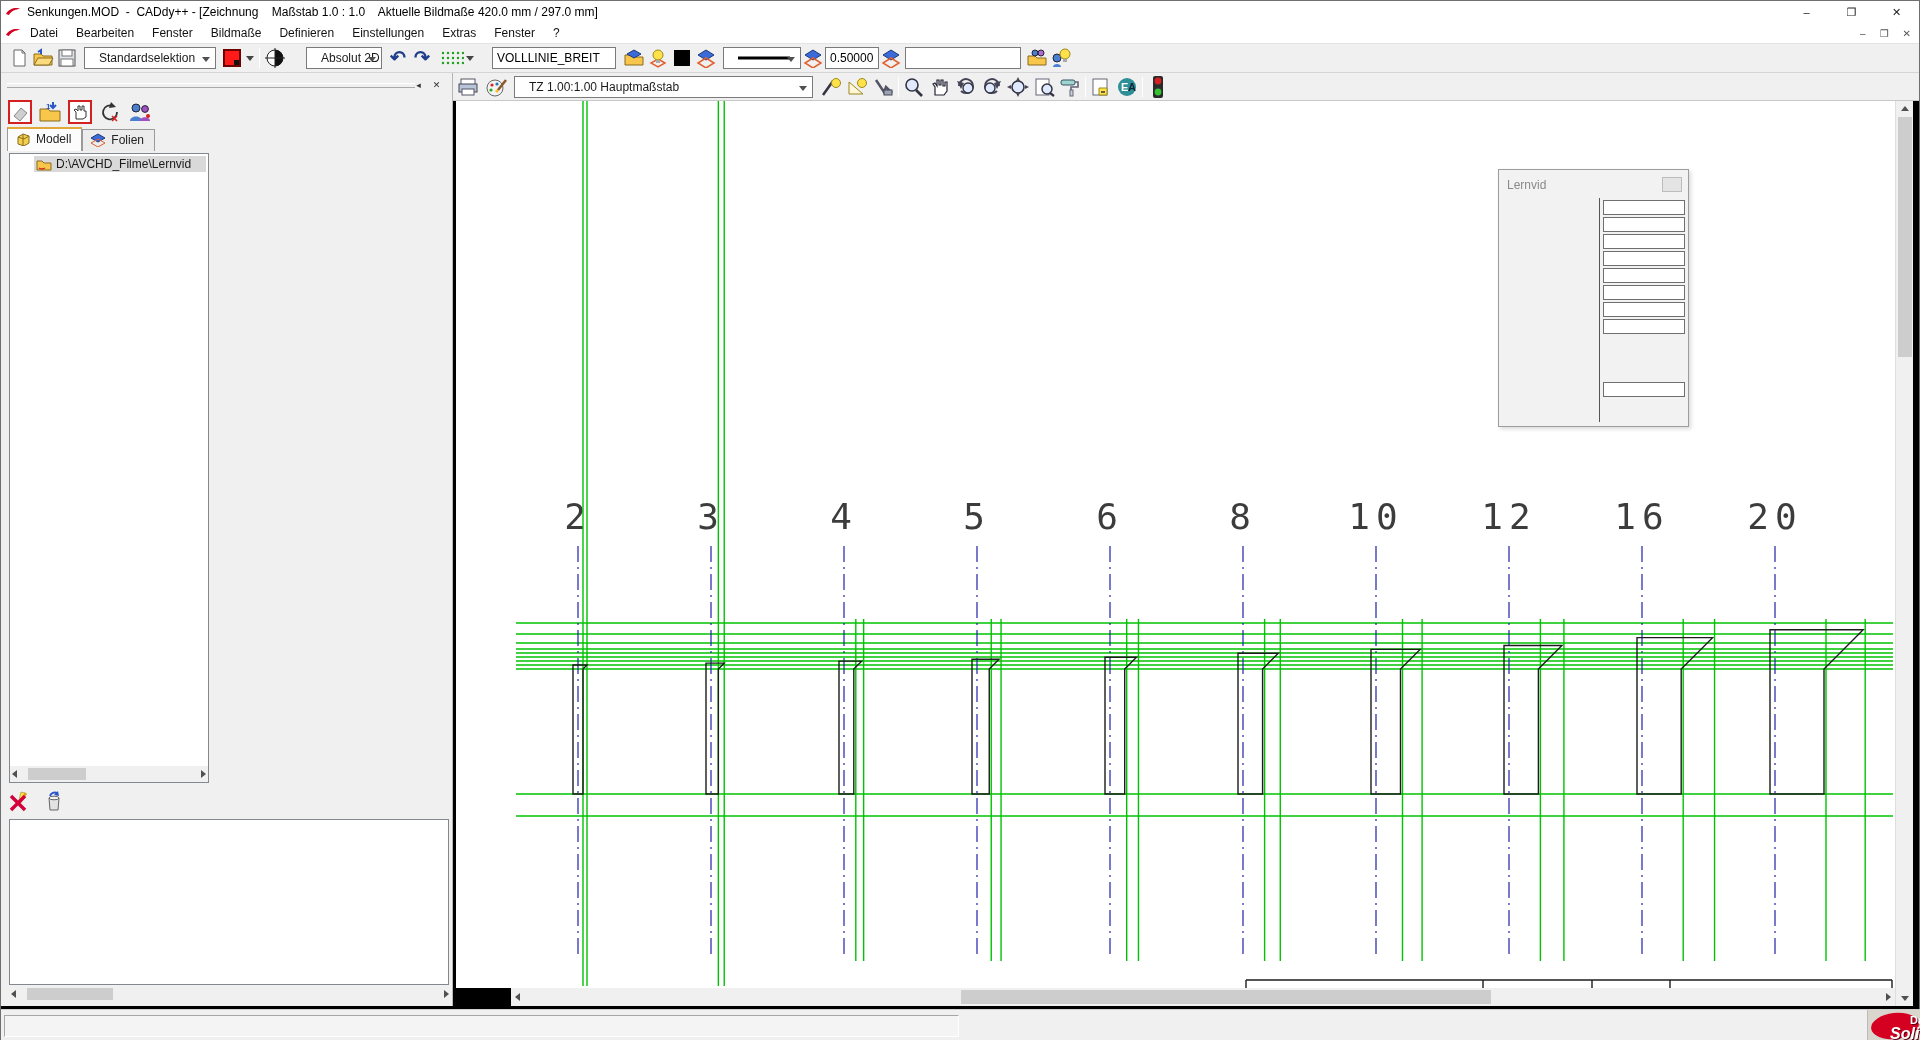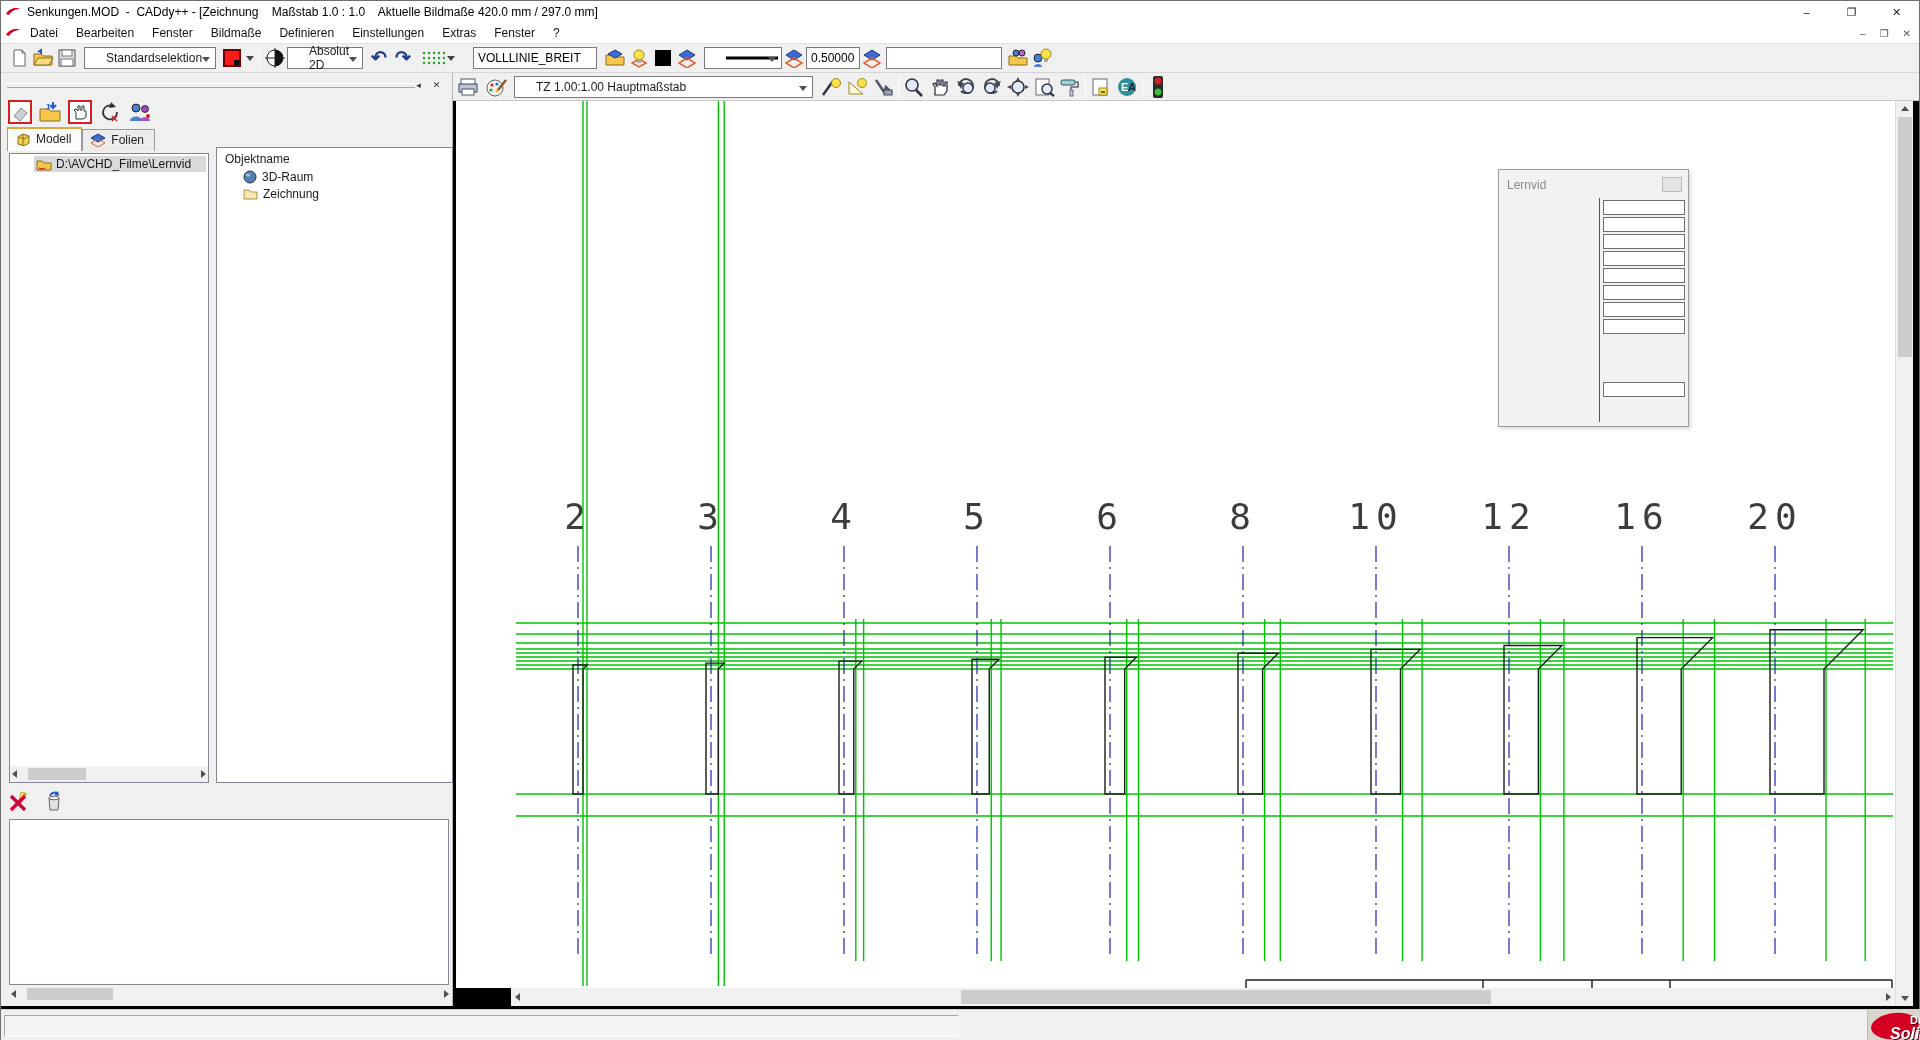--- a/index.html
+++ b/index.html
@@ -24,21 +24,21 @@
     align-items:center; color:#555; font-size:10px; }
 
   
   .toolbar1 { position:absolute; left:0; top:42px; width:100%; height:30px; background:#f0f0f0;
     border-top:1px solid #e3e3e3; border-bottom:1px solid #d5d5d5; display:flex; align-items:center; padding-left:6px; }
   .toolbar2 { position:absolute; left:0; top:72px; width:100%; height:28px; background:#f0f0f0;
     border-bottom:1px solid #c8c8c8; display:flex; align-items:center; }
   .tb-icon { width:24px; height:24px; display:flex; align-items:center; justify-content:center; flex:none; }
   .tb-sep { width:1px; height:20px; background:#c0c0c0; border-right:1px solid #fff; margin:0 3px; flex:none; }
   .combo { height:22px; background:#fff; border:1px solid #7a7a7a; display:flex; align-items:center;
-    padding-left:21px; position:relative; flex:none; }
+    padding-left:14px; position:relative; flex:none; }
   .combo .arr { position:absolute; right:5px; top:9px; width:0; height:0;
     border-left:4px solid transparent; border-right:4px solid transparent; border-top:5px solid #505050; }
   .tb-field { height:22px; border:1px solid #7a7a7a; background:#fff; font-family:"Liberation Sans",sans-serif;
     font-size:12px; padding:0 4px; flex:none; }
   .drop-arr { width:12px; height:22px; display:flex; align-items:center; justify-content:center; flex:none; }
   .drop-arr i { width:0;height:0;border-left:4px solid transparent;border-right:4px solid transparent;border-top:5px solid #444; }
   .undo-glyph { font-size:19px; font-weight:bold; color:#1f3d8a; line-height:20px; }
 
   
   .sidebar { position:absolute; left:0; top:72px; width:452px; height:933px; background:#f0f0f0;
@@ -181,21 +181,21 @@
       </span>
     <div class="tb-sep"></div>
     <span class="tb-icon">
       <svg width="20" height="20">
           <circle cx="10" cy="10" r="8" fill="#fff" stroke="#222"></circle>
           <path d="M10 2 a8 8 0 0 1 0 16 z" fill="#111"></path>
           <line x1="10" y1="0" x2="10" y2="20" stroke="#222"></line>
           <line x1="0" y1="10" x2="20" y2="10" stroke="#222"></line>
         </svg>
     </span>
-    <div class="combo" style="width:76px; margin-left:0">
+    <div class="combo" style="width:76px; margin-left:19px">
       <span>Absolut 2D</span>
         <span class="arr"></span>
     </div>
     <span class="tb-icon" style="margin-left:4px">
         <span class="undo-glyph">↶</span>
       </span>
     <span class="tb-icon">
         <span class="undo-glyph">↷</span>
       </span>
     <span class="tb-icon" style="margin-left:6px">
@@ -470,36 +470,20 @@
         <div class="sc-arrow" style="left:2px; top:4px">
             <i class="tri-l"></i>
           </div>
         <div class="sc-thumb" style="left:18px; top:2px; width:58px; height:12px"></div>
         <div class="sc-arrow" style="right:2px; top:4px">
             <i class="tri-r"></i>
           </div>
       </div>
     </div>
 
-    <div class="obj-box">
-      <div class="obj-header">Objektname</div>
-      <div class="obj-item">
-        <svg width="14" height="14">
-            <circle cx="7" cy="7" r="6" fill="#5580b0" stroke="#234"></circle>
-            <ellipse cx="5" cy="5" rx="2.4" ry="1.6" fill="#9cc0e0"></ellipse>
-          </svg>
-        <span>3D-Raum</span>
-      </div>
-      <div class="obj-item">
-        <svg width="15" height="12">
-            <path d="M1 2 h5 l2 2 h6 v7 h-13 z" fill="#f5e7b0" stroke="#b39338"></path>
-          </svg>
-        <span>Zeichnung</span>
-      </div>
-    </div>
 
     <div class="side-iconrow2">
       <span class="tb-icon">
         <svg width="24" height="22">
             <line x1="10" y1="14" x2="17" y2="3" stroke="#e0b020" stroke-width="3"></line>
             <polygon points="9,15 13,9 16,3 12,2" fill="#ffe24a" stroke="#9a8a1a" stroke-width="0.6"></polygon>
             <path d="M2 6 l14 14 m0 -14 l-14 14" stroke="#d4003c" stroke-width="3.4"></path>
           </svg>
       </span>
       <span class="tb-icon">

